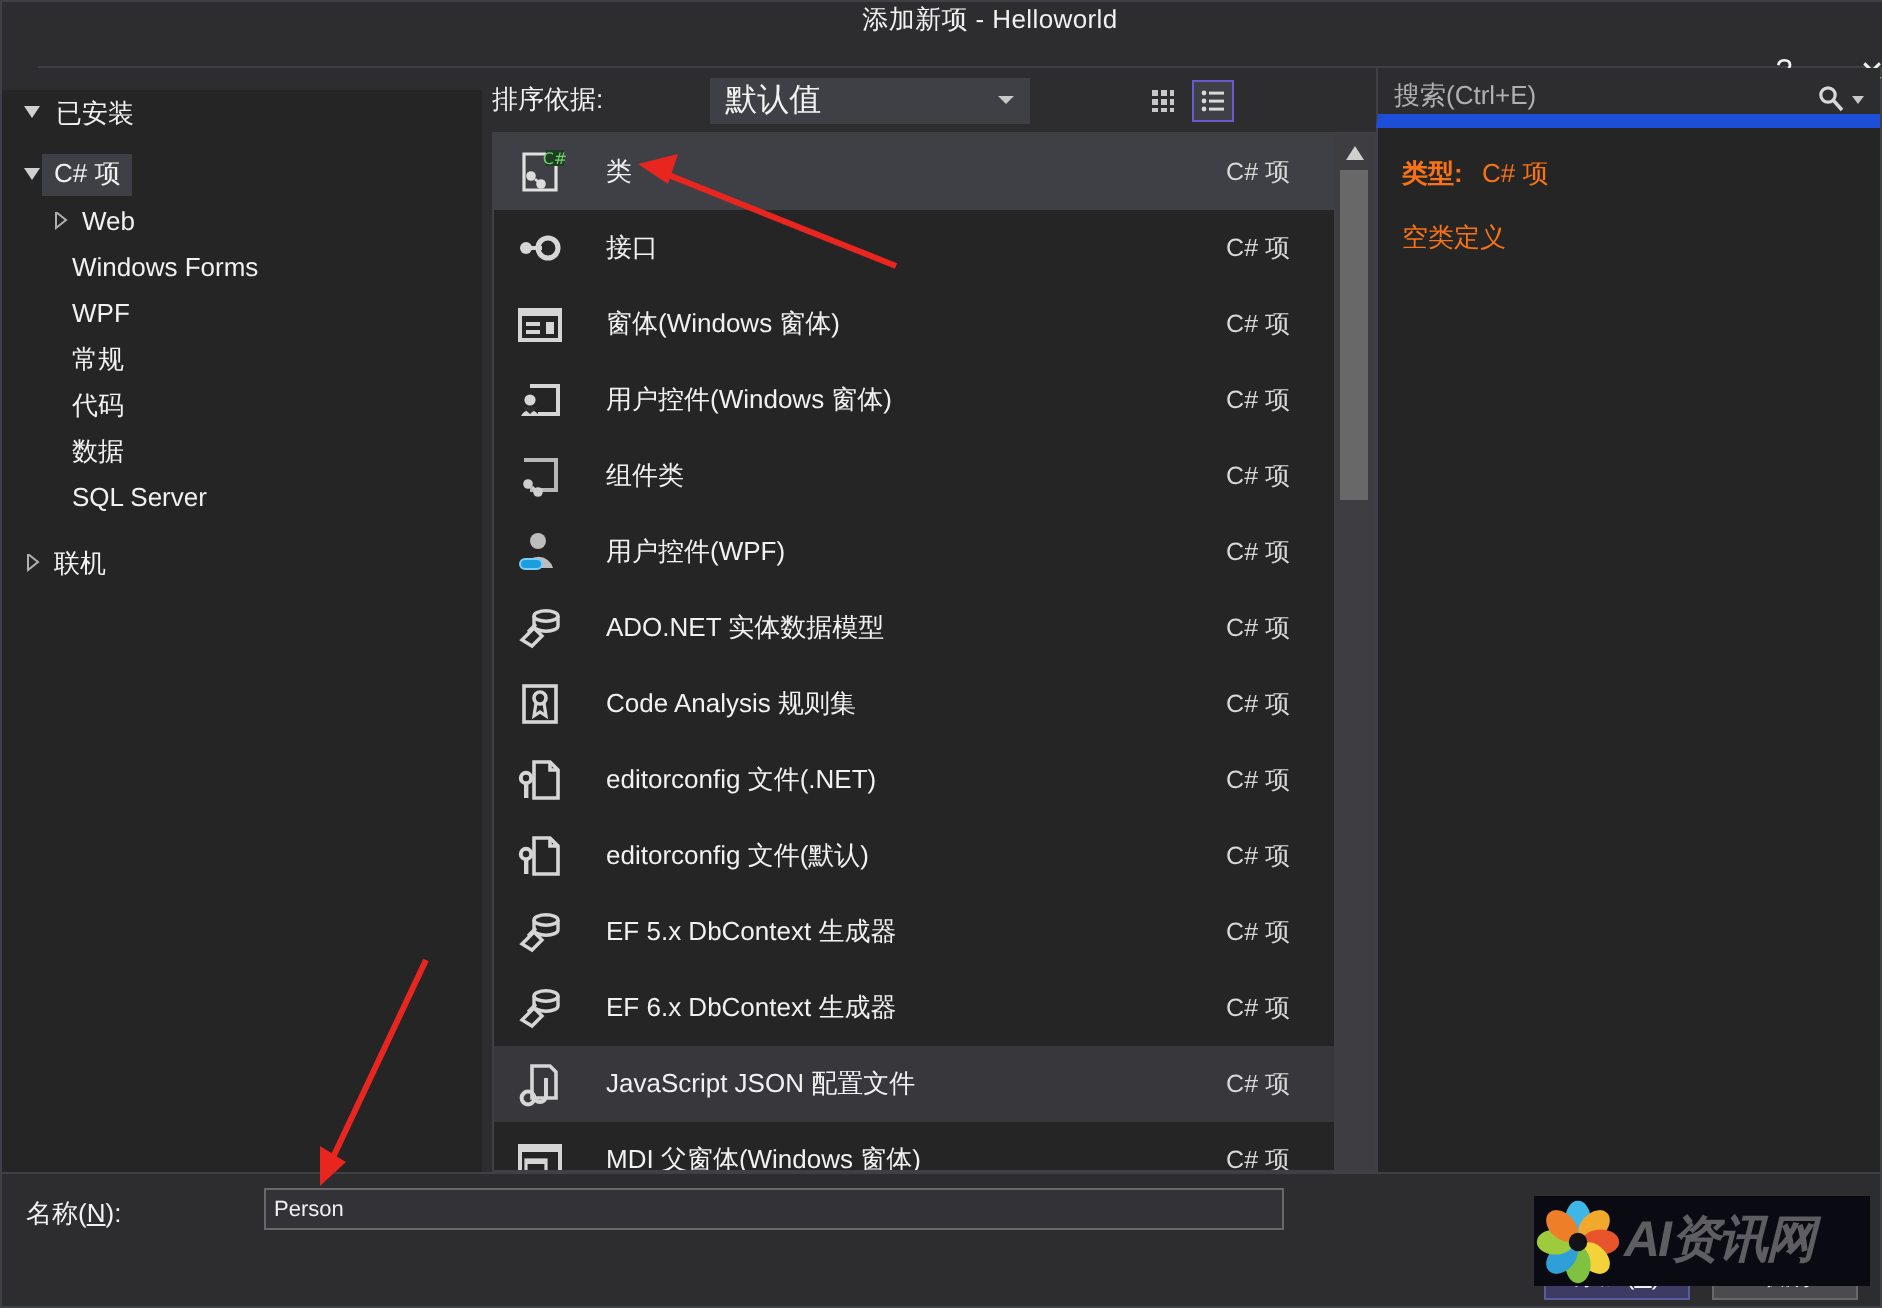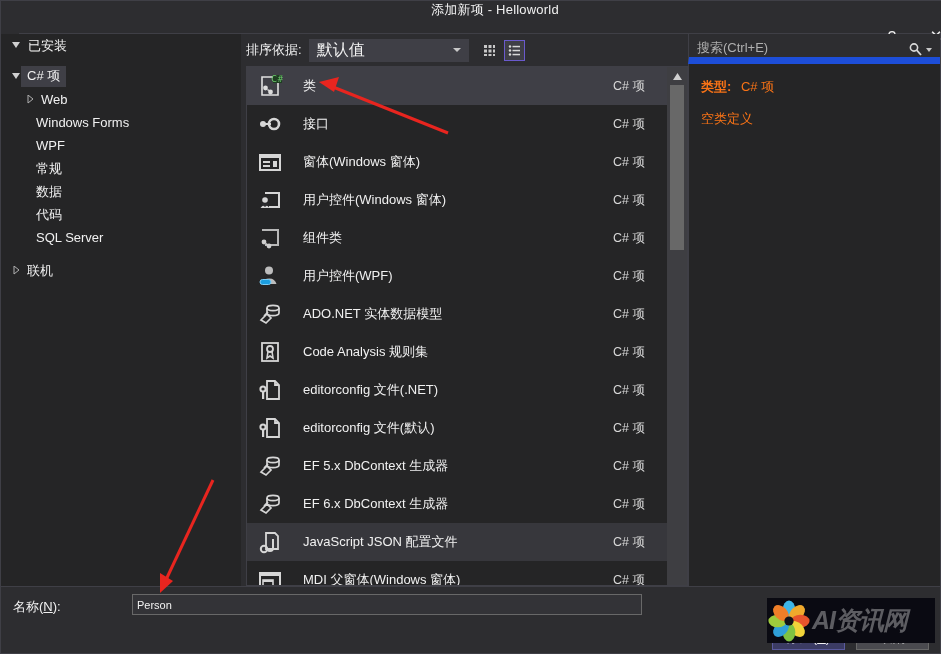--- a/index.html
+++ b/index.html
@@ -34,21 +34,21 @@
   .titlebar-btns { margin-left: auto; display: flex; height: 33px; }
   .tb-btn {
     width: 44px; height: 33px;
     display: flex; align-items: center; justify-content: center;
     color: #f1f1f1; font-size: 15px;
     cursor: default;
   }
 
   
   .left-panel {
-    position: absolute; left: 0; top: 33px;
+    position: absolute; left: 0; top: 44px;
     width: 240px; height: 552px;
     background: #252526;
     overflow: hidden;
   }
   .tree-root {
     display: flex; align-items: center;
     height: 23px; padding-left: 8px;
     font-size: 13px; color: #f1f1f1;
   }
   .tw {
@@ -75,21 +75,21 @@
 
   
   .center {
     position: absolute; left: 240px; top: 33px;
     width: 447px; height: 552px;
     background: #2d2d30;
   }
   .sortbar {
     position: absolute; left: 0; top: 0;
     width: 447px; height: 32px;
-    display: flex; align-items: center;
+    display: flex; align-items: center; gap: 46px;
   }
   .sort-label {
     font-size: 13px; color: #f1f1f1;
     margin-left: 5px;
   }
   .sort-select {
     position: relative;
     margin-left: 7px;
     width: 160px; height: 23px;
     background: #3f3f46;
@@ -325,24 +325,24 @@
     <div class="tree-item lvl2">
       <span class="lbl">Windows Forms</span>
     </div>
     <div class="tree-item lvl2">
       <span class="lbl">WPF</span>
     </div>
     <div class="tree-item lvl2">
       <span class="lbl">常规</span>
     </div>
     <div class="tree-item lvl2">
+      <span class="lbl">代码</span>
+    </div>
+    <div class="tree-item lvl2">
       <span class="lbl">数据</span>
-    </div>
-    <div class="tree-item lvl2">
-      <span class="lbl">代码</span>
     </div>
     <div class="tree-item lvl2">
       <span class="lbl">SQL Server</span>
     </div>
 
     <div class="tree-item lvl0" style="margin-top:10px">
       <span class="tw">
         <svg width="9" height="9" viewBox="0 0 9 9">
             <path d="M2 0 L2 8 L7 4 Z" fill="none" stroke="#b0b0b0" stroke-width="1"></path>
           </svg>

